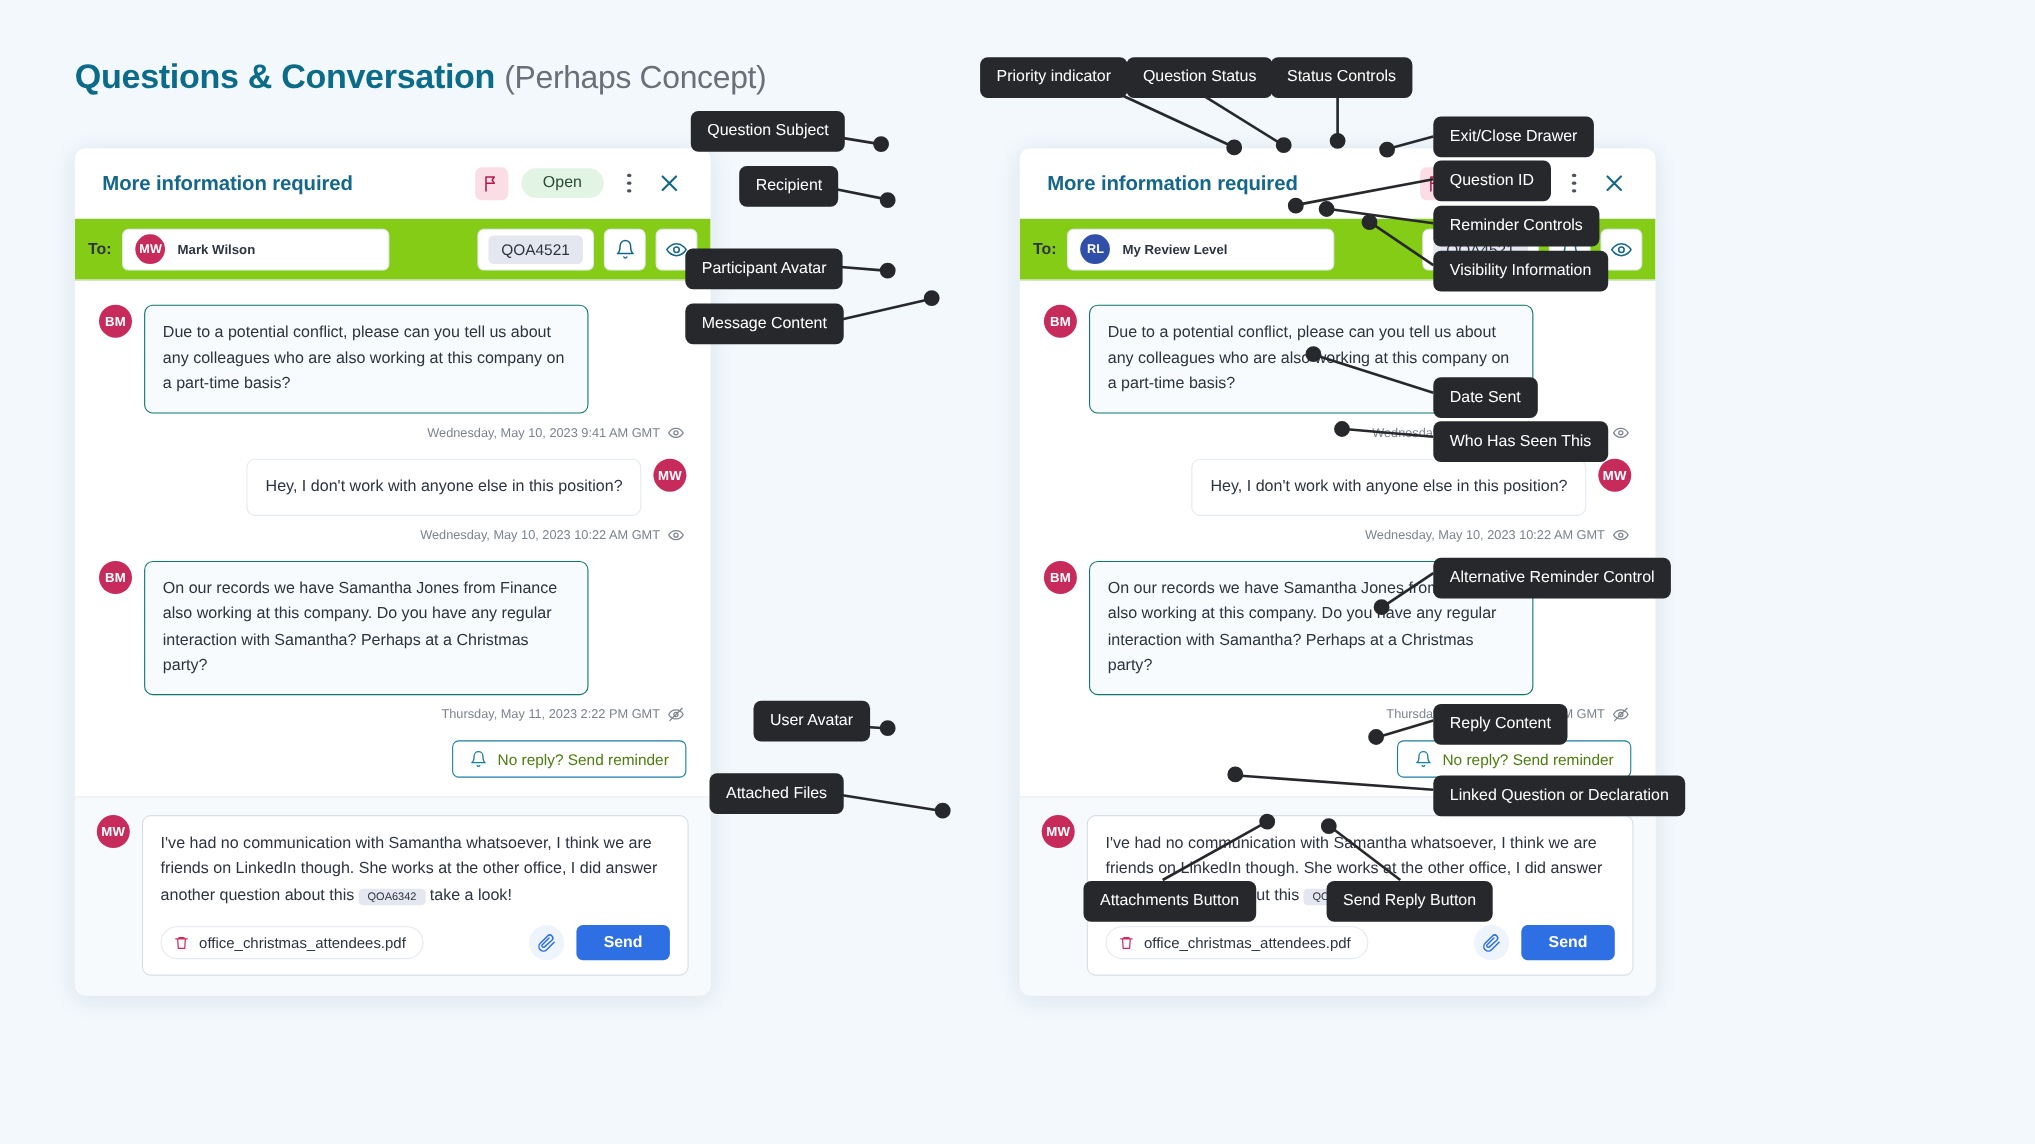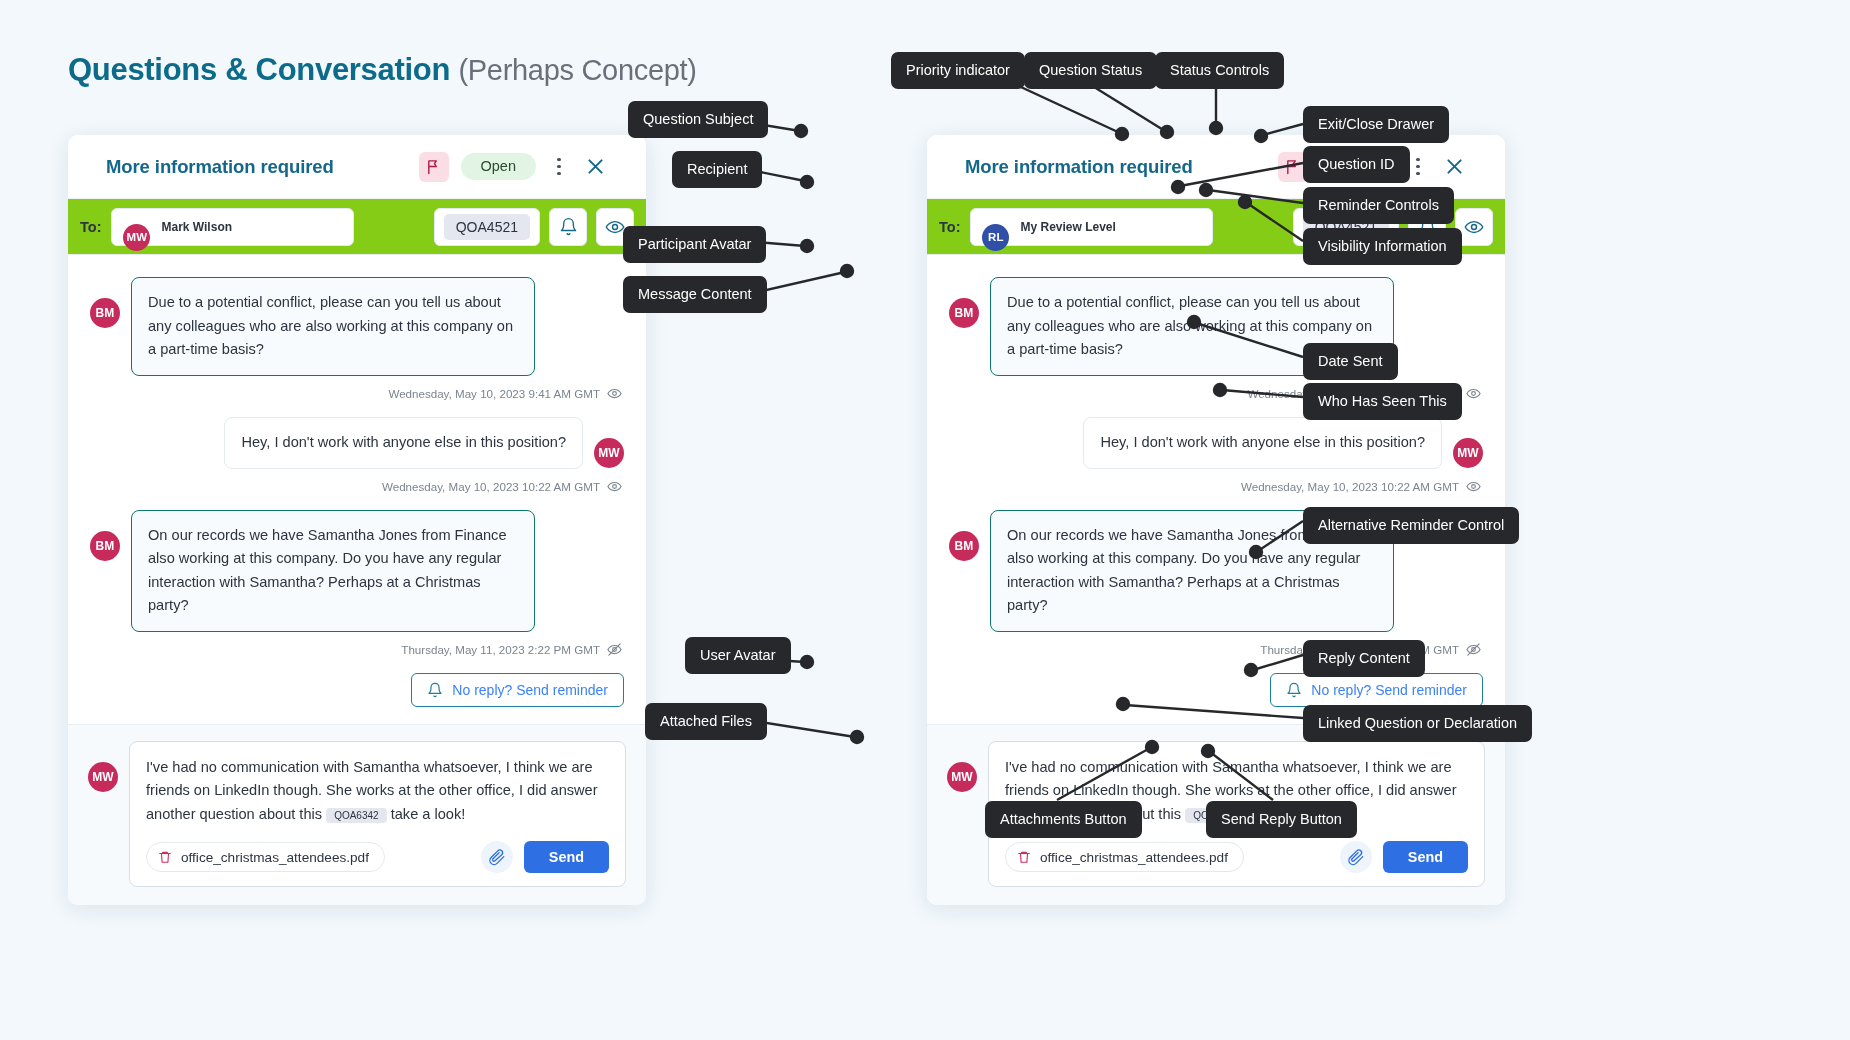--- a/index.html
+++ b/index.html
@@ -30,21 +30,21 @@
     box-shadow:0 4px 22px rgba(30,60,90,0.10);
     overflow:hidden;
     display:flex; flex-direction:column;
   }
   .drawer.left  { left:68px;  top:135px; height:770px; }
   .drawer.right { left:927px; top:135px; height:770px; }
 
   .dh {
     height:64px; flex:0 0 64px;
     display:flex; align-items:center;
-    padding:0 38px;
+    padding:0 25px;
     background:#fff;
     border-bottom:1px solid #eef1f5;
   }
   .dh-title {
     font-size:18.5px; font-weight:700; color:#15678a;
     letter-spacing:-0.1px; white-space:nowrap;
   }
   .dh-right { margin-left:auto; display:flex; align-items:center; gap:12px; }
 
   .flag-chip {
@@ -74,21 +74,21 @@
   .to-label { font-size:14.5px; font-weight:700; color:#2c3440; }
   .to-field {
     flex:0 0 auto; width:243px; height:38px;
     background:#fff; border:1px solid #e3e9ef; border-radius:6px;
     display:flex; align-items:center; gap:11px; padding:0 11px;
   }
   .to-name { font-size:12px; font-weight:700; color:#2c3440; white-space:nowrap; }
   .avatar {
     border-radius:50%; color:#fff;
     display:flex; align-items:center; justify-content:center;
-    font-size:11.5px; font-weight:600; letter-spacing:0.2px; flex:0 0 auto;margin-top:21px;
+    font-size:11.5px; font-weight:600; letter-spacing:0.2px; flex:0 0 auto;
   }
   .avatar.sm { width:27px; height:27px; }
   .avatar.md { width:30px; height:30px; font-size:12px; }
   .av-mw { background:#c62b5b; }
   .av-bm { background:#c62b5b; }
   .av-rl { background:#2f4fa8; }
 
   .to-right { margin-left:auto; display:flex; align-items:center; gap:9px; }
   .qid-box {
     height:38px; background:#fff; border:1px solid #e3e9ef; border-radius:6px;
@@ -113,21 +113,21 @@
     font-size:14.6px; line-height:1.62; color:#2c3440;
     max-width:404px;
   }
   .bubble.out { background:#fff; border-color:#e4eaf0; }
   .meta {
     display:flex; align-items:center; justify-content:flex-end; gap:7px;
     font-size:11.6px; color:#7c848f; padding:7px 2px 0 0; margin-bottom:16px;
   }
   .reminder-row { display:flex; justify-content:flex-end; margin-top:6px; }
   .reminder-btn {
-    border:1px solid #1b7fa0; color:#3b82f6; background:#fff;
+    border:1px solid #1b7fa0; color:#4d7c0f; background:#fff;
     border-radius:6px; height:34px; padding:0 15px;
     display:inline-flex; align-items:center; gap:9px;
     font-size:14px; white-space:nowrap;margin-left:15px;
   }
 
   
   .composer {
     flex:0 0 auto; background:#f6fafd; border-top:1px solid #e8edf2;
     padding:16px 20px 18px 20px;
     display:flex; gap:11px; align-items:flex-start;

